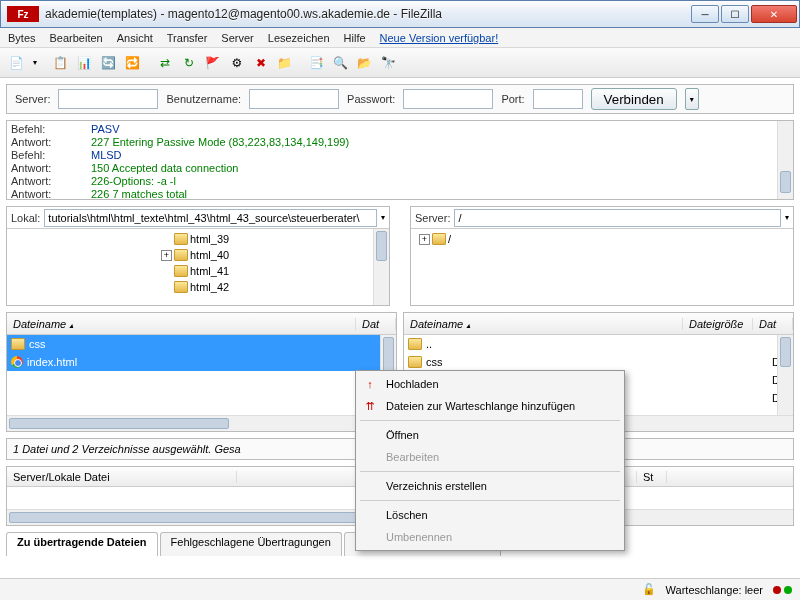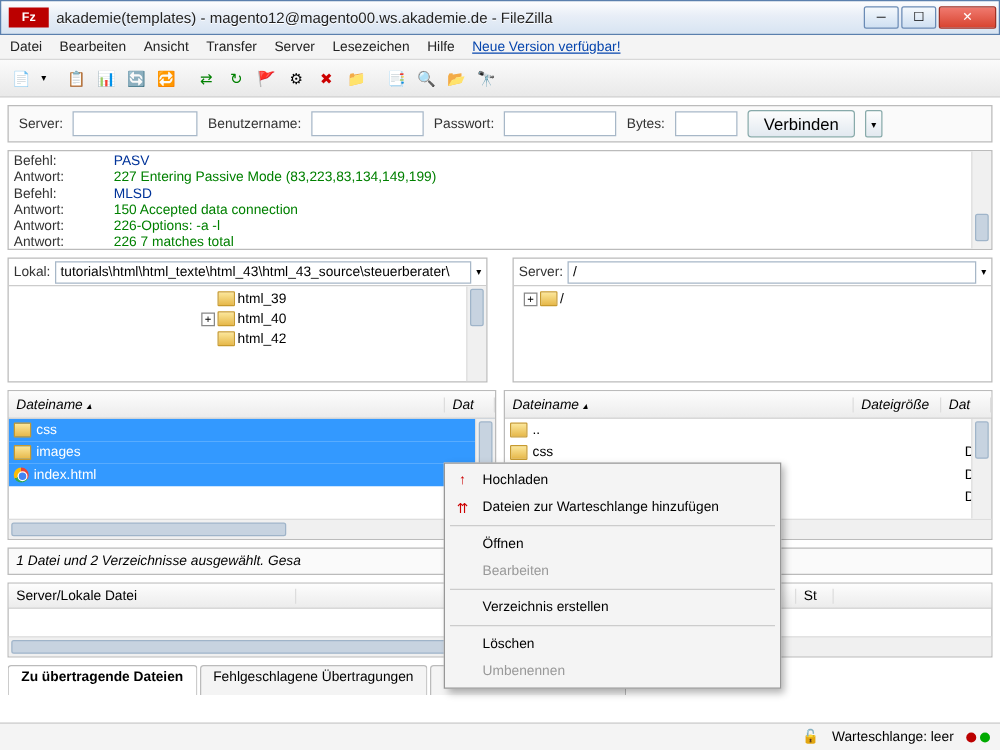--- a/index.html
+++ b/index.html
@@ -73,21 +73,21 @@
   <div class="app-icon">Fz</div>
   <div class="title">akademie(templates) - magento12@magento00.ws.akademie.de - FileZilla</div>
   <div class="win-btns">
     <div class="win-btn">─</div>
     <div class="win-btn">☐</div>
     <div class="win-btn close">✕</div>
   </div>
 </div>
 
 <div class="menubar">
-  <span>Datei</span>
+  <span>Bytes</span>
   <span>Bearbeiten</span>
   <span>Ansicht</span>
   <span>Transfer</span>
   <span>Server</span>
   <span>Lesezeichen</span>
   <span>Hilfe</span>
   <span class="update">Neue Version verfügbar!</span>
 </div>
 
 <div class="toolbar">
@@ -112,21 +112,21 @@
   <div class="tb-btn">🔭</div>
 </div>
 
 <div class="quickconnect">
   <label>Server:</label>
   <input class="qc-input qc-server" style="">
   <label>Benutzername:</label>
   <input class="qc-input qc-user" style="">
   <label>Passwort:</label>
   <input class="qc-input qc-pass" type="password" style="">
-  <label>Bytes:</label>
+  <label>Port:</label>
   <input class="qc-input qc-port" style="">
   <button class="connect-btn">Verbinden</button>
   <div class="drop-btn">▾</div>
 </div>
 
 <div class="log">
   <div class="log-row">
       <span class="lbl">Befehl:</span>
       <span class="blue">PASV</span>
     </div>
@@ -170,20 +170,25 @@
           <span>html_39</span>
         </div>
       <div class="tree-row" style="padding-left:150px">
           <span class="exp">+</span>
           <span class="folder-icon"></span>
           <span>html_40</span>
         </div>
       <div class="tree-row" style="padding-left:150px">
           <span style="width:11px"></span>
           <span class="folder-icon"></span>
+          <span>html_41</span>
+        </div>
+      <div class="tree-row" style="padding-left:150px">
+          <span style="width:11px"></span>
+          <span class="folder-icon"></span>
           <span>html_42</span>
         </div>
       <div class="scrollbar-v">
           <div class="scroll-thumb" style="top:2px;height:30px"></div>
         </div>
     </div>
   </div>
   <div class="pane">
     <div class="pane-path">
       <label>Server:</label>
@@ -203,24 +208,20 @@
 <div class="lists">
   <div class="list">
     <div class="list-header">
       <div class="col" style="flex:1"><span>Dateiname</span> <span style="font-size:8px">▴</span></div>
       <div class="col" style="width:40px">Dat</div>
     </div>
     <div class="list-body">
       <div class="list-row sel">
           <span class="folder-icon"></span>
           <span>css</span>
-        </div>
-      <div class="list-row sel">
-          <span class="folder-icon"></span>
-          <span>images</span>
         </div>
       <div class="list-row sel">
           <span class="chrome-icon"></span>
           <span>index.html</span>
         </div>
       <div class="scrollbar-v">
           <div class="scroll-thumb" style="top:2px;height:40px"></div>
         </div>
     </div>
     <div class="list-scroll-h">

